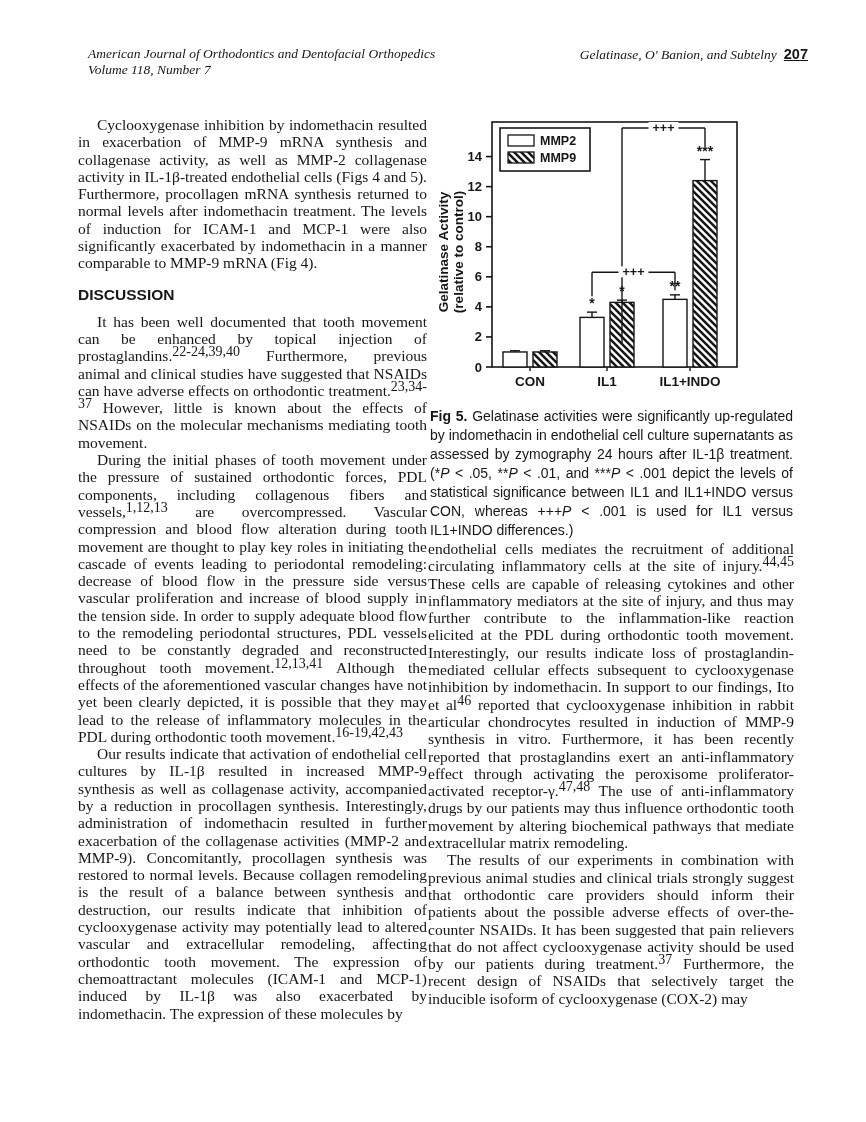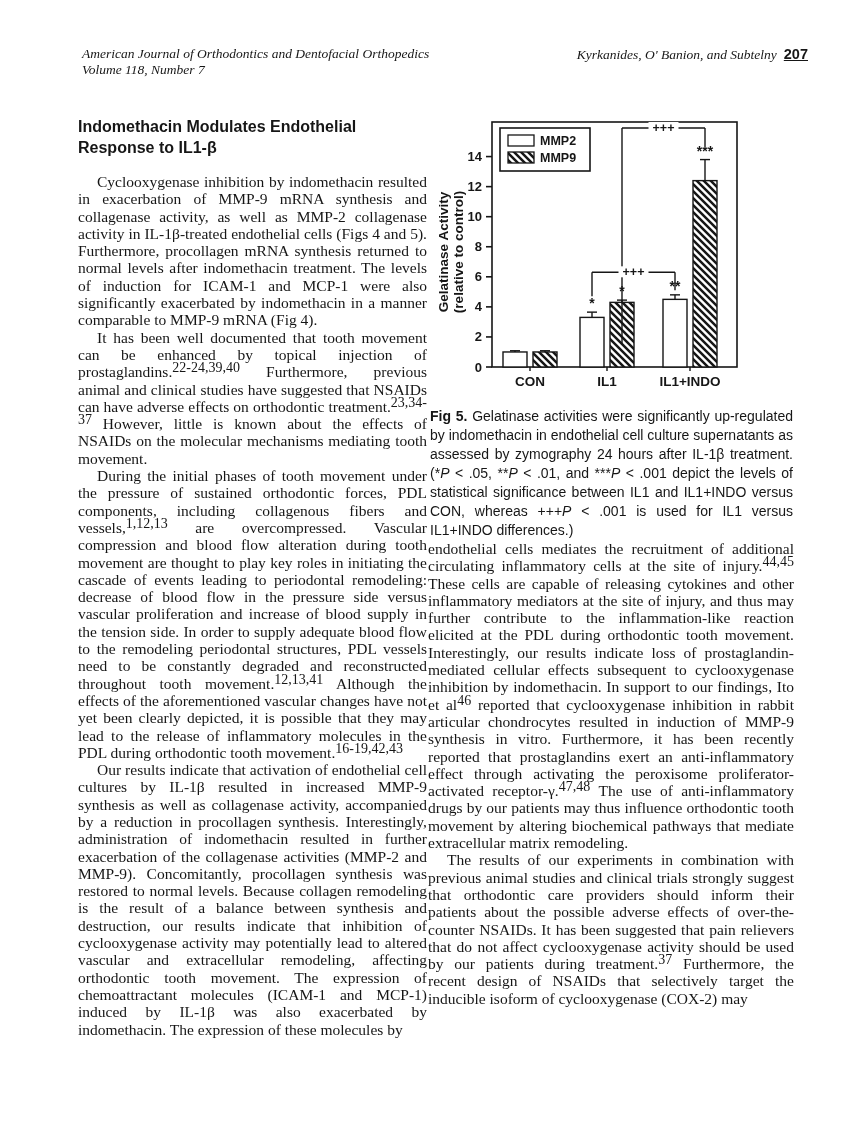--- a/index.html
+++ b/index.html
@@ -1,20 +1,20 @@
 <!DOCTYPE html>
 <html><head>
 <meta charset="utf-8">
 <style>
   html,body{margin:0;padding:0;background:#ffffff;}
   .page{position:relative;width:866px;height:1122px;background:#ffffff;color:#161616;overflow:hidden;
         font-family:"Liberation Serif","DejaVu Serif",serif;}
   
   .hdr{position:absolute;left:82px;top:46px;width:726px;font-style:italic;font-size:13.5px;line-height:16px;}
-  .hdr-left{position:absolute;left:0;top:0;}
+  .hdr-left{position:absolute;left:6px;top:0;}
   .hdr-right{position:absolute;right:0;top:0;white-space:nowrap;}
   .pgnum{font-style:normal;font-weight:bold;font-family:"Liberation Sans","DejaVu Sans",sans-serif;
          font-size:14.5px;margin-left:7px;text-decoration:underline;}
   
   .col-left{position:absolute;left:78px;top:116px;width:349px;}
   .col-right{position:absolute;left:428px;top:112px;width:366px;}
   h2.sec{font:bold 16px/21px "Liberation Sans","DejaVu Sans",sans-serif;margin:0 0 15px 0;color:#161616;}
   h2.disc{font:bold 15.5px/18px "Liberation Sans","DejaVu Sans",sans-serif;margin:14px 0 9px 0;color:#161616;}
   p.body{font-size:15.5px;line-height:17.3px;text-align:justify;margin:0;text-indent:19px;}
   p.body sup, figcaption sup{font-size:14px;line-height:0;vertical-align:baseline;position:relative;top:-5px;}
@@ -28,27 +28,27 @@
 <body>
 
 <div class="page">
 
   <div class="hdr">
     <div class="hdr-left">
       <div>American Journal of Orthodontics and Dentofacial Orthopedics</div>
       <div>Volume 118, Number 7</div>
     </div>
     <div class="hdr-right">
-      <span>Kyrkanides, O' Banion, and Subtelny</span><span class="pgnum">207</span>
+      <span>Gelatinase, O' Banion, and Subtelny</span><span class="pgnum">207</span>
     </div>
   </div>
 
   <div class="col-left">
-    <h2 class="sec">Indomethacin Modulates Endothelial Response to IL1-β</h2>
     <p class="body">Cyclooxygenase inhibition by indomethacin resulted in exacerbation of MMP-9 mRNA synthesis and collagenase activity, as well as MMP-2 collagenase activity in IL-1β-treated endothelial cells (Figs 4 and 5). Furthermore, procollagen mRNA synthesis returned to normal levels after indomethacin treatment. The levels of induction for ICAM-1 and MCP-1 were also significantly exacerbated by indomethacin in a manner comparable to MMP-9 mRNA (Fig 4).</p>
+    <h2 class="disc">DISCUSSION</h2>
     <p class="body">It has been well documented that tooth movement can be enhanced by topical injection of prostaglandins.<sup>22-24,39,40</sup> Furthermore, previous animal and clinical studies have suggested that NSAIDs can have adverse effects on orthodontic treatment.<sup>23,34-37</sup> However, little is known about the effects of NSAIDs on the molecular mechanisms mediating tooth movement.</p>
     <p class="body">During the initial phases of tooth movement under the pressure of sustained orthodontic forces, PDL components, including collagenous fibers and vessels,<sup>1,12,13</sup> are overcompressed. Vascular compression and blood flow alteration during tooth movement are thought to play key roles in initiating the cascade of events leading to periodontal remodeling: decrease of blood flow in the pressure side versus vascular proliferation and increase of blood supply in the tension side. In order to supply adequate blood flow to the remodeling periodontal structures, PDL vessels need to be constantly degraded and reconstructed throughout tooth movement.<sup>12,13,41</sup> Although the effects of the aforementioned vascular changes have not yet been clearly depicted, it is possible that they may lead to the release of inflammatory molecules in the PDL during orthodontic tooth movement.<sup>16-19,42,43</sup></p>
     <p class="body">Our results indicate that activation of endothelial cell cultures by IL-1β resulted in increased MMP-9 synthesis as well as collagenase activity, accompanied by a reduction in procollagen synthesis. Interestingly, administration of indomethacin resulted in further exacerbation of the collagenase activities (MMP-2 and MMP-9). Concomitantly, procollagen synthesis was restored to normal levels. Because collagen remodeling is the result of a balance between synthesis and destruction, our results indicate that inhibition of cyclooxygenase activity may potentially lead to altered vascular and extracellular remodeling, affecting orthodontic tooth movement. The expression of chemoattractant molecules (ICAM-1 and MCP-1) induced by IL-1β was also exacerbated by indomethacin. The expression of these molecules by</p>
   </div>
 
   <div class="col-right">
     <figure>
       <svg class="chart" width="390" height="292" viewBox="0 0 390 292">
           <defs>
             <pattern id="hatch" width="7" height="7" patternUnits="userSpaceOnUse">

